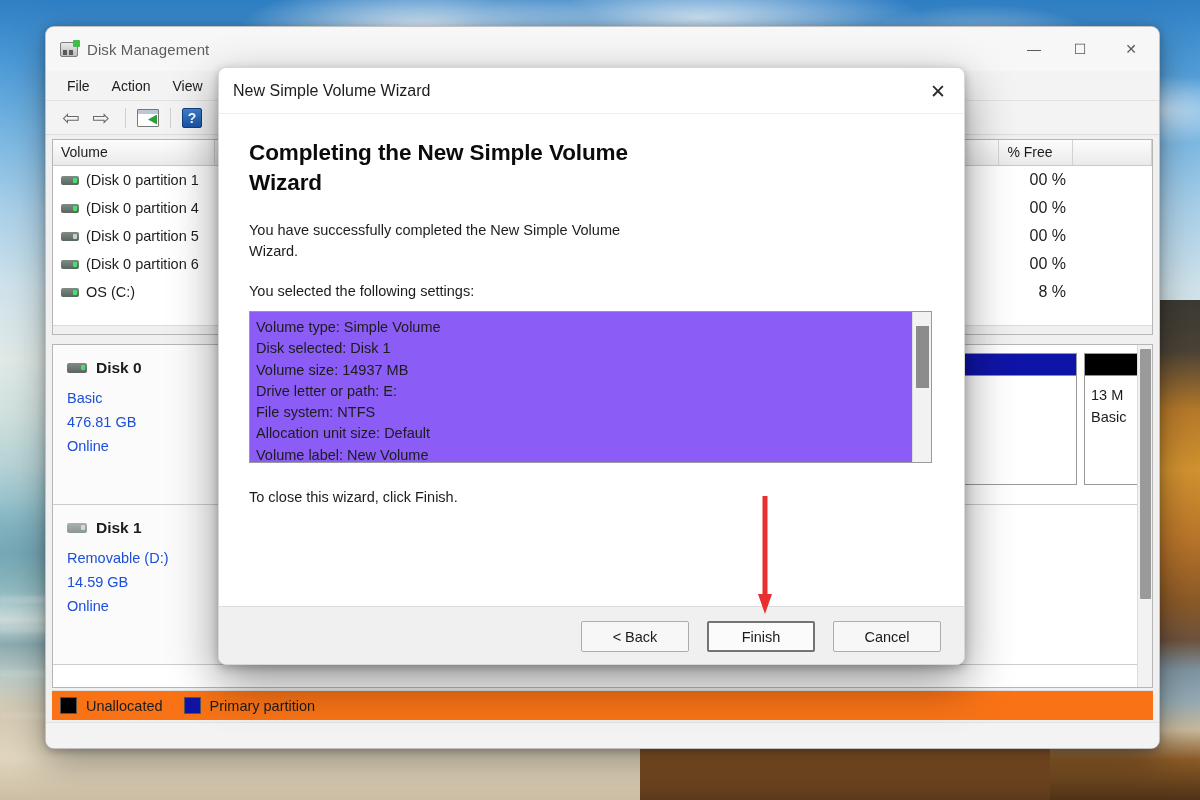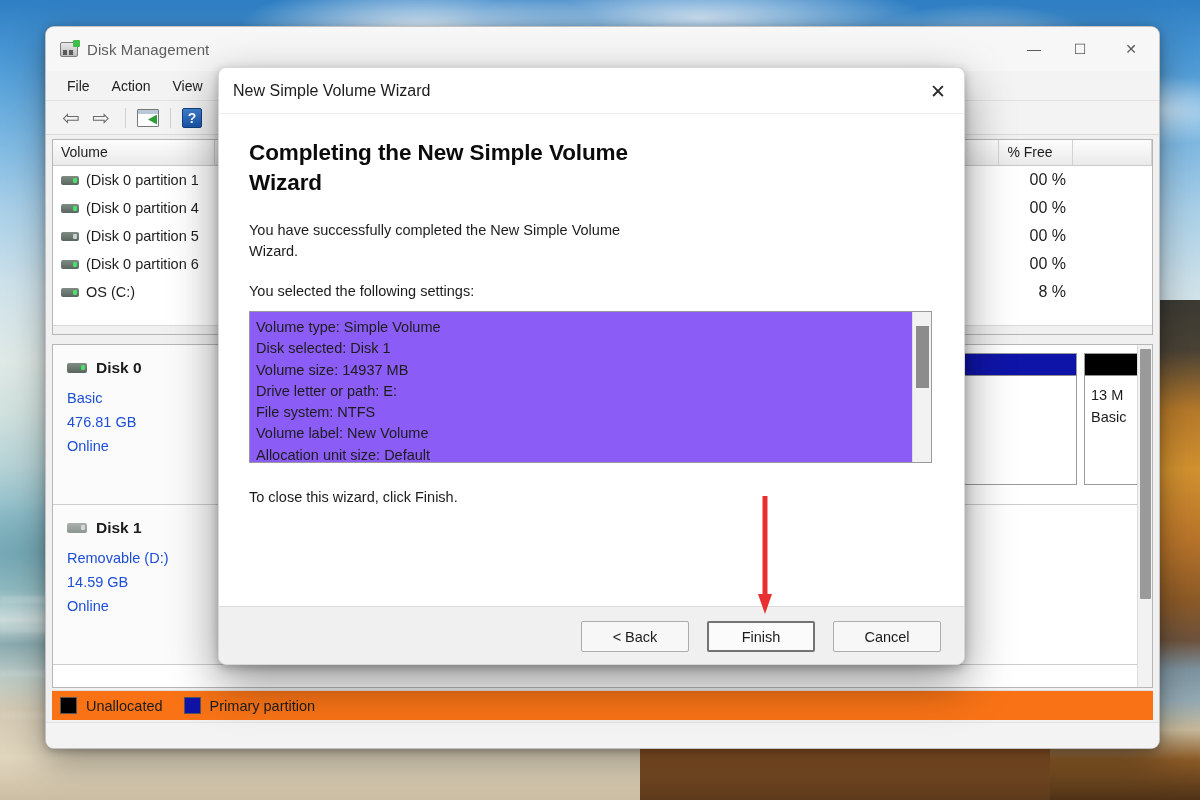--- a/index.html
+++ b/index.html
@@ -558,22 +558,22 @@
         <div class="wiz-para">You have successfully completed the New Simple Volume Wizard.</div>
         <div class="wiz-para" id="wiz-para-2">You selected the following settings:</div>
 
         <div id="wiz-settings-box">
           <div id="wiz-settings-list">
             <div>Volume type: Simple Volume</div>
             <div>Disk selected: Disk 1</div>
             <div>Volume size: 14937 MB</div>
             <div>Drive letter or path: E:</div>
             <div>File system: NTFS</div>
+            <div>Allocation unit size: Default</div>
             <div>Volume label: New Volume</div>
-            <div>Allocation unit size: Default</div>
 
           </div>
           <div id="wiz-settings-scroll">
             <div id="wiz-settings-thumb"></div>
           </div>
         </div>
 
         <div class="wiz-para" id="wiz-para-3">To close this wizard, click Finish.</div>
       </div>
     </div>

